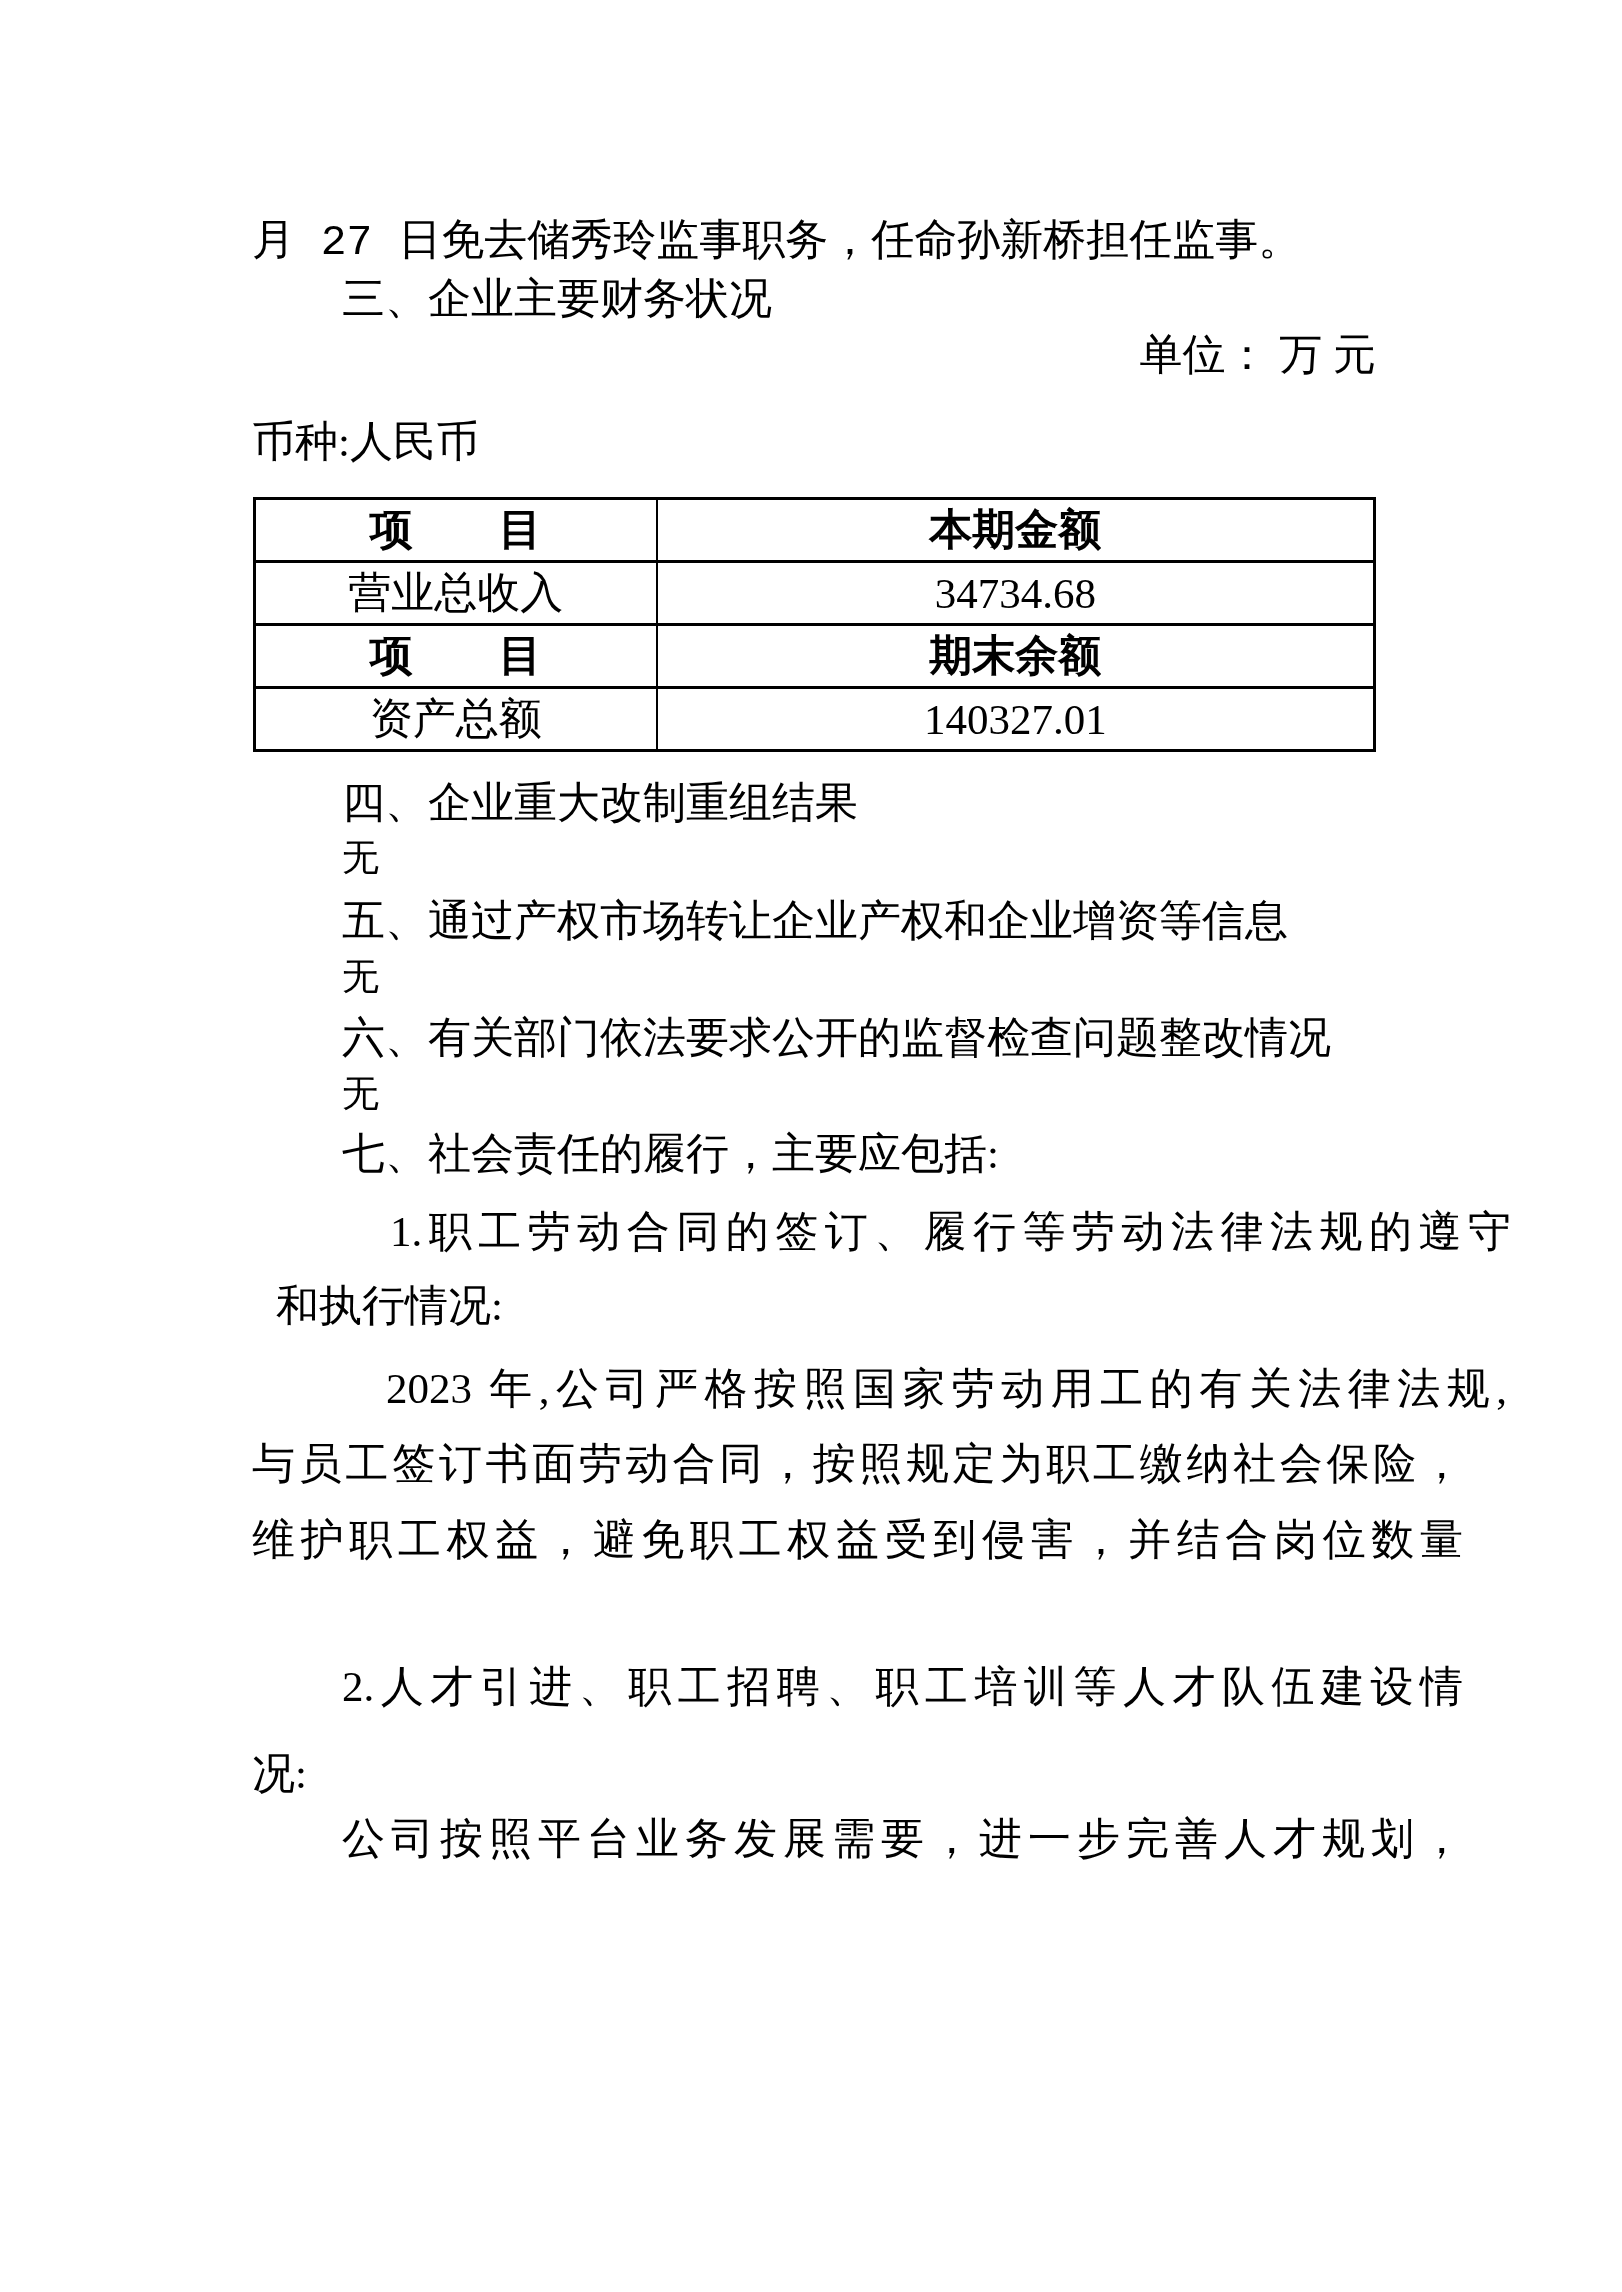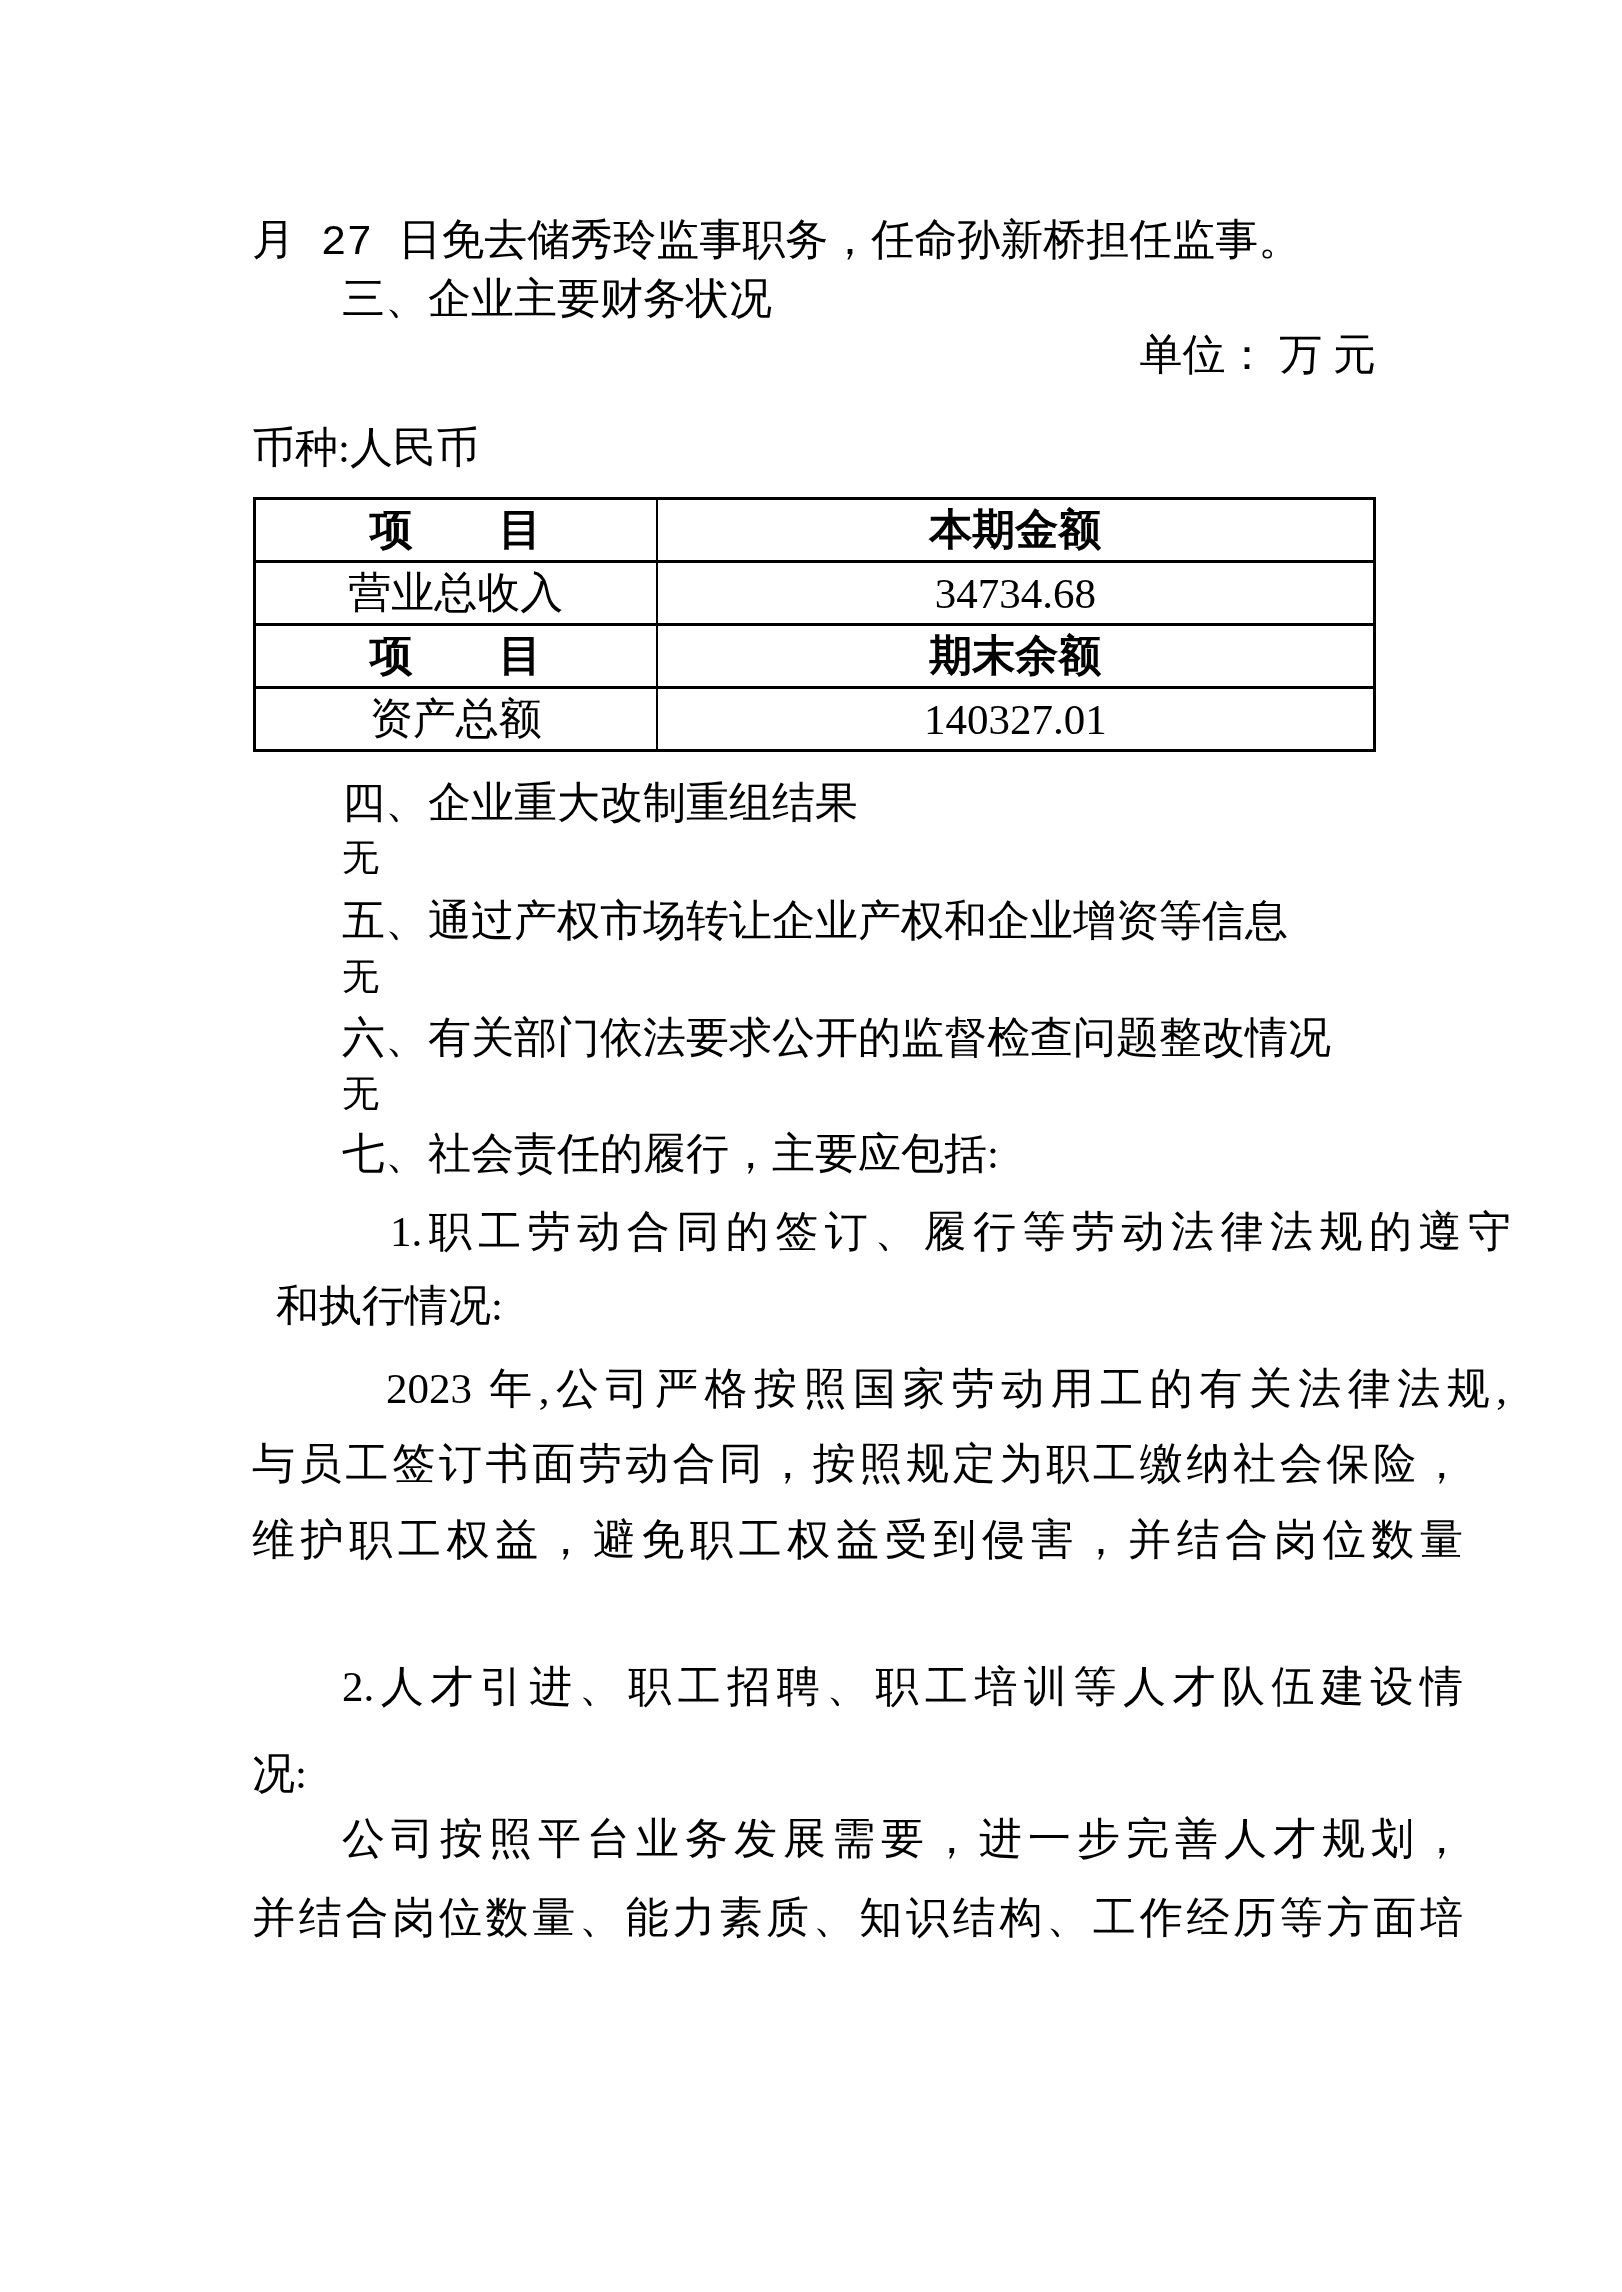--- a/index.html
+++ b/index.html
@@ -41,21 +41,21 @@
     vertical-align:middle;
     padding:0;
     overflow:hidden;
   }
   .fin-table tr.hdr td{font-weight:bold;}
 
   
   .intro   {left:252px; top:214px;font-family:Liberation Mono, monospace;}
   .h3      {left:342px; top:270px;}
   .unit    {left:252px; top:326px; width:1124px;}
-  .curr    {left:252px; top:413px;margin-top:6px;}
+  .curr    {left:252px; top:413px;}
   .s4h     {left:342px; top:774px;}
   .s4c     {left:342px; top:833px;}
   .s5h     {left:342px; top:892px;}
   .s5c     {left:342px; top:952px;}
   .s6h     {left:342px; top:1009px;}
   .s6c     {left:342px; top:1069px;}
   .s7h     {left:342px; top:1125px;}
   .bl1     {left:342px; top:1203px; width:1121px;margin-left:48px;}
   .bl2     {left:252px; top:1277px;margin-left:24px;}
   .bl3     {left:342px; top:1360px; width:1121px;margin-left:44px;}
@@ -117,16 +117,15 @@
   <div class="t s7h b">七、社会责任的履行，主要应包括:</div>
 
   <div class="t bl1 just">1.职工劳动合同的签订、履行等劳动法律法规的遵守</div>
   <div class="t bl2">和执行情况:</div>
   <div class="t bl3 just">2023 年,公司严格按照国家劳动用工的有关法律法规,</div>
   <div class="t bl4 just">与员工签订书面劳动合同，按照规定为职工缴纳社会保险，</div>
   <div class="t bl5 just">维护职工权益，避免职工权益受到侵害，并结合岗位数量</div>
   <div class="t bl7 just">2.人才引进、职工招聘、职工培训等人才队伍建设情</div>
   <div class="t bl8">况:</div>
   <div class="t bl9 just">公司按照平台业务发展需要，进一步完善人才规划，</div>
-  <div class="t bl10 just">并结合岗位数量、能力素质、知识结构、工作经历等方面培</div>
 
 </div>
 
 
 </body></html>

